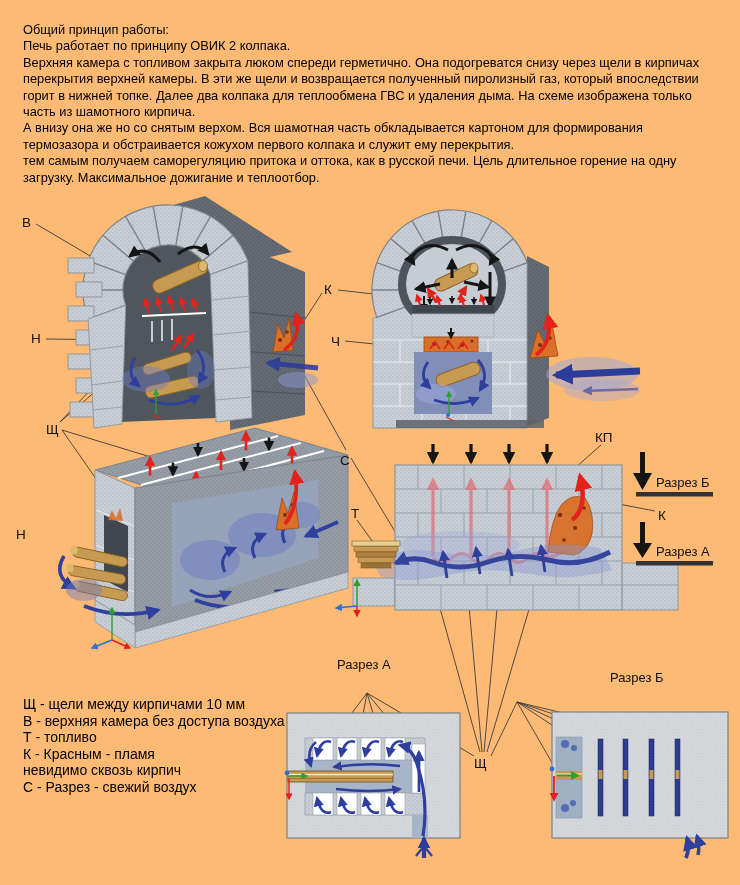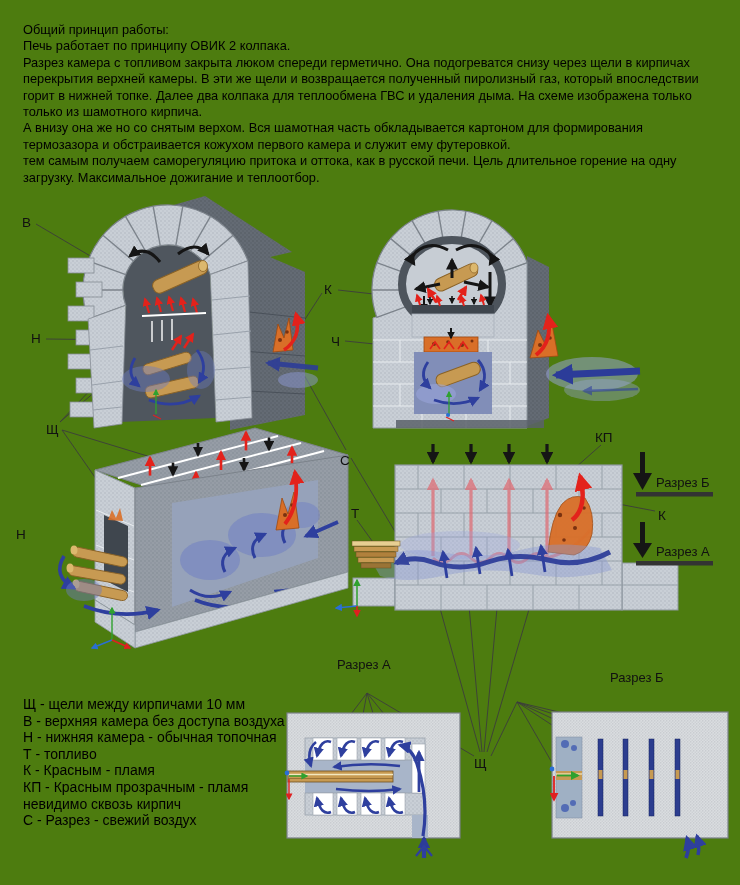--- a/index.html
+++ b/index.html
@@ -1,48 +1,46 @@
 <!DOCTYPE html>
 <html><head>
 <meta charset="utf-8">
 <style>
   html,body{margin:0;padding:0;background:#ffffff;}
-  .page{position:relative;width:740px;height:885px;background:#4d7c0f;overflow:hidden;
+  .page{position:relative;width:740px;height:885px;background:#fdba74;overflow:hidden;
         font-family:"Liberation Sans",sans-serif;color:#000;}
   .intro{position:absolute;left:23px;top:22px;font-size:12.8px;line-height:16.4px;white-space:nowrap;}
   .legend{position:absolute;left:23px;top:696px;font-size:14px;line-height:16.6px;white-space:nowrap;}
   svg.canvas{position:absolute;left:0;top:0;}
   text.lbl{font-family:"Liberation Sans",sans-serif;font-size:13.5px;fill:#111;}
   text.ttl{font-family:"Liberation Sans",sans-serif;font-size:13px;fill:#111;}
 </style>
 </head>
 <body>
 
 <div class="page">
 
   <div class="intro">
     <div>Общий принцип работы:</div>
     <div>Печь работает по принципу ОВИК 2 колпака.</div>
-    <div>Разрез камера с топливом закрыта люком спереди герметично. Она подогреватся снизу через щели в кирпичах</div>
+    <div>Верхняя камера с топливом закрыта люком спереди герметично. Она подогреватся снизу через щели в кирпичах</div>
     <div>перекрытия верхней камеры. В эти же щели и возвращается полученный пиролизный газ, который впоследствии</div>
     <div>горит в нижней топке. Далее два колпака для теплообмена ГВС и удаления дыма. На схеме изображена только</div>
-    <div>только из шамотного кирпича.</div>
+    <div>часть из шамотного кирпича.</div>
     <div>А внизу она же но со снятым верхом. Вся шамотная часть обкладывается картоном для формирования</div>
-    <div>термозазора и обстраивается кожухом первого камера и служит ему футеровкой.</div>
+    <div>термозазора и обстраивается кожухом первого колпака и служит ему перекрытия.</div>
     <div>тем самым получаем саморегуляцию притока и оттока, как в русской печи. Цель длительное горение на одну</div>
     <div>загрузку. Максимальное дожигание и теплоотбор.</div>
   </div>
 
   <div class="legend">
     <div>Щ - щели между кирпичами 10 мм</div>
     <div>В - верхняя камера без доступа воздуха</div>
-    <div>Н - нижняя камера - обычная топочная</div>
     <div>Т - топливо</div>
     <div>К - Красным - пламя</div>
-    <div>КП - Красным прозрачным - пламя</div>
     <div>невидимо сквозь кирпич</div>
     <div>С - Разрез - свежий воздух</div>
   </div>
 
   <svg class="canvas" width="740" height="885" viewBox="0 0 740 885">
     <defs>
       <pattern id="pLight" width="4" height="4" patternUnits="userSpaceOnUse">
         <rect width="4" height="4" fill="#c9cfd6"></rect>
           <circle cx="1" cy="1" r="0.7" fill="#aab2bc"></circle>
           <circle cx="3" cy="3" r="0.7" fill="#b5bdc6"></circle>

